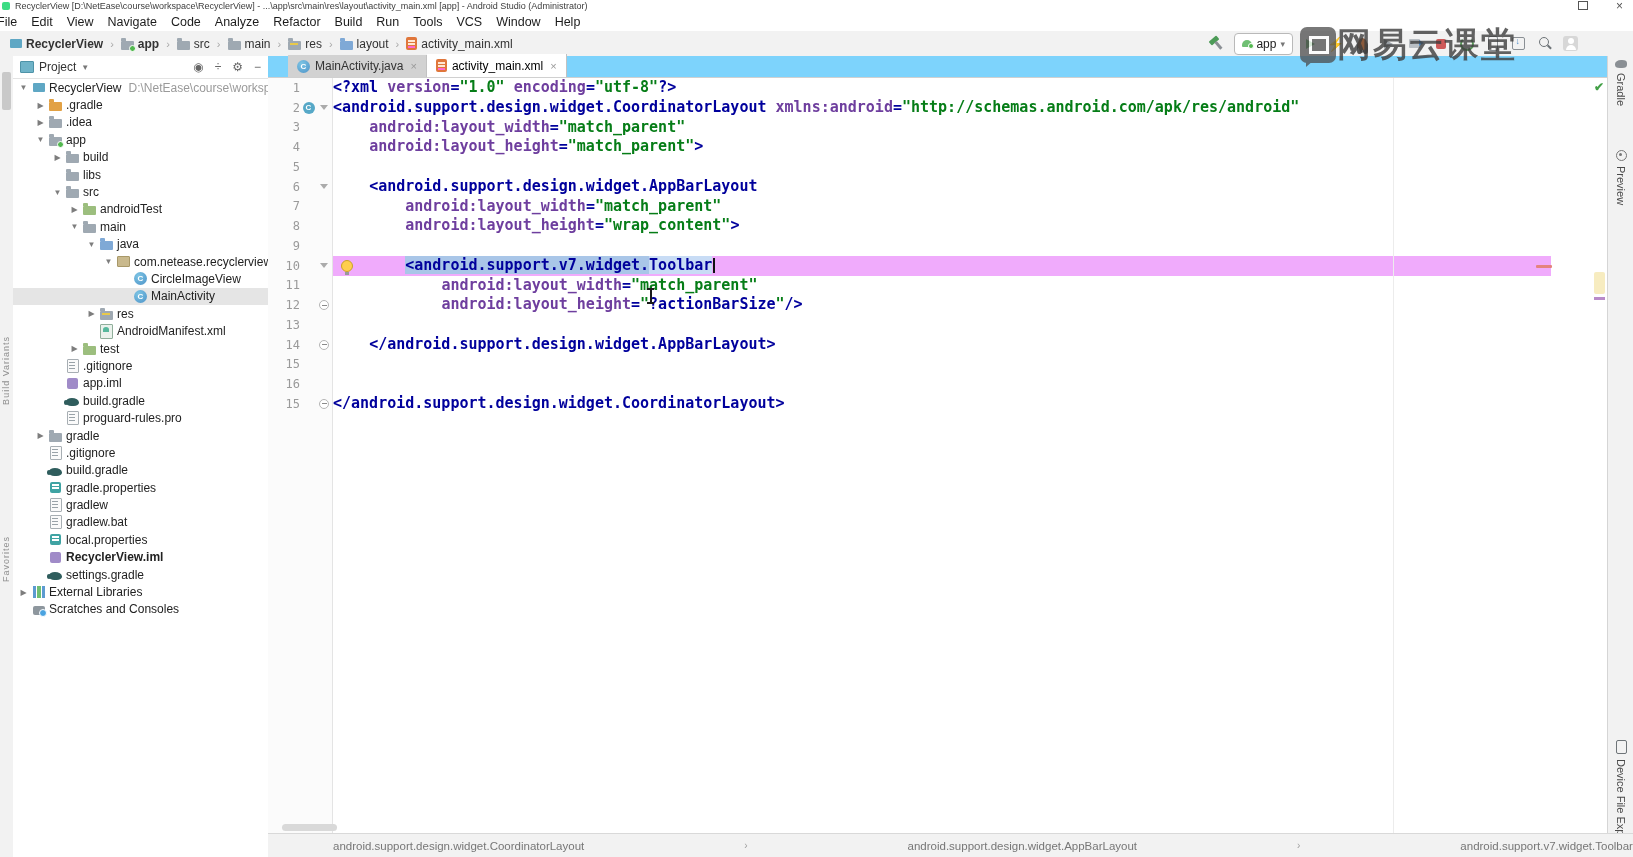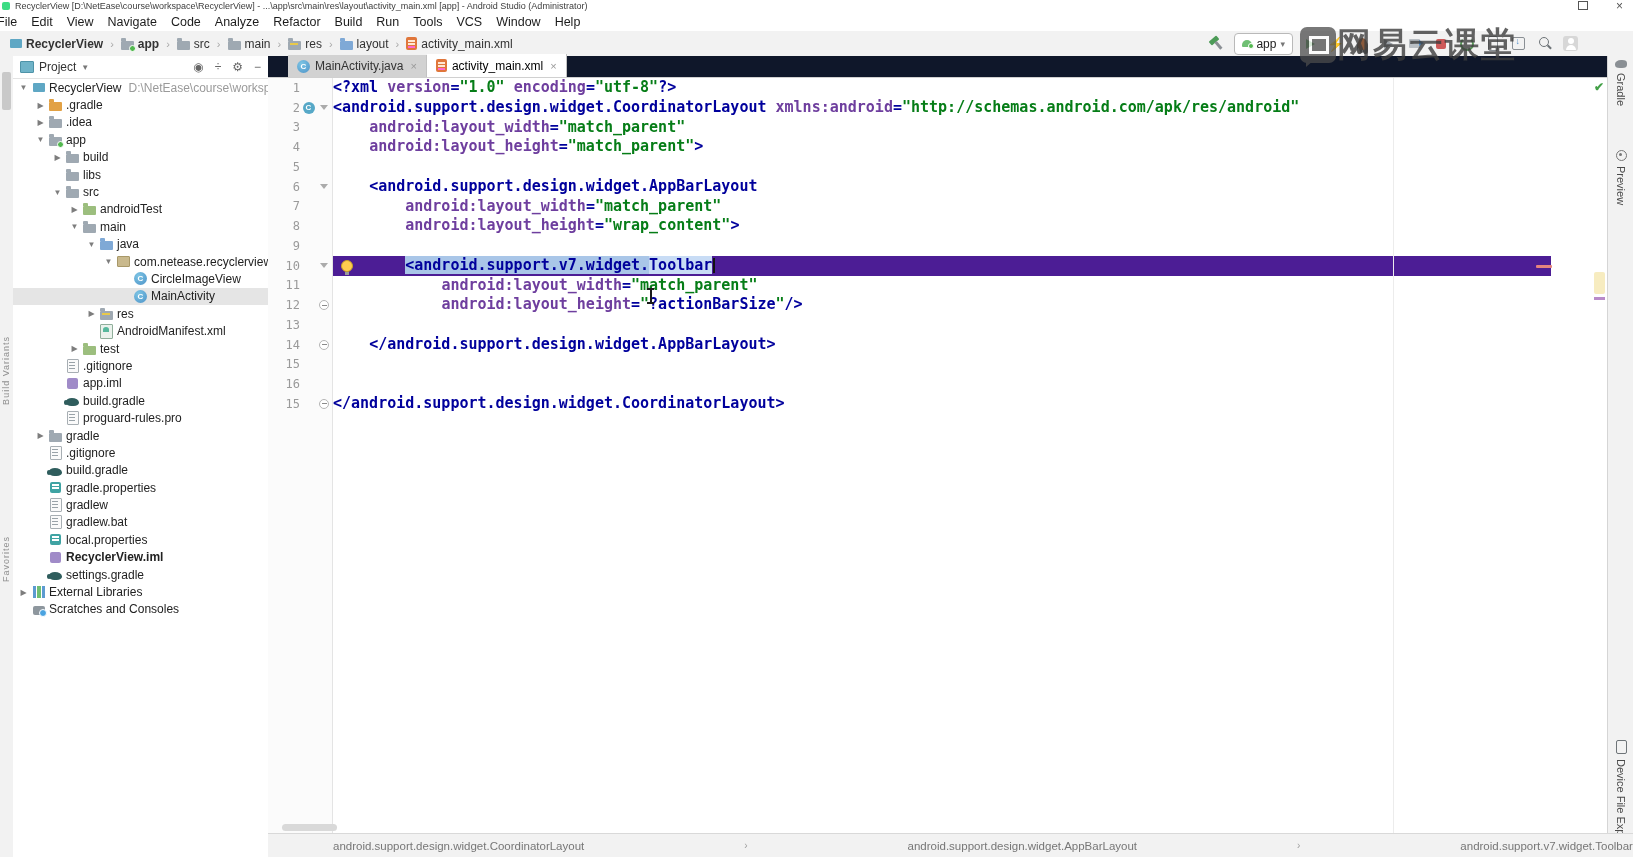--- a/index.html
+++ b/index.html
@@ -86,38 +86,38 @@
   .ic-search{width:8px;height:8px;border:1.6px solid #6E7478;border-radius:50%;position:relative;margin:-3px 2px 0 0;}
   .ic-search::after{content:'';position:absolute;width:5px;height:1.6px;background:#6E7478;transform:rotate(45deg);right:-4px;bottom:-2px;}
   .ic-avatar{width:15px;height:15px;background:#D7D7D7;border-radius:3px;position:relative;}
   .ic-avatar::before{content:'';position:absolute;left:4.5px;top:2px;width:6px;height:6px;border-radius:50%;background:#fff;}
   .ic-avatar::after{content:'';position:absolute;left:2.5px;bottom:1px;width:10px;height:5px;border-radius:5px 5px 0 0;background:#fff;}
   .run-combo{height:20px;background:#fff;border:1px solid #b9b9b9;border-radius:4px;display:flex;align-items:center;gap:4px;padding:0 7px;font-size:12px;color:#222;}
   .ic-android{width:10px;height:7px;background:#6FBF73;border-radius:5px 5px 1px 1px;position:relative;}
   .ic-android::after{content:'';position:absolute;right:-2px;bottom:-2px;width:4px;height:4px;border-radius:50%;background:#52B84F;border:1px solid #fff;}
   .combo-caret{color:#777;font-size:9px;}
   
-  .tabbar{position:absolute;left:268px;top:56px;width:1339px;height:22px;background:#0f172a;border-bottom:1px solid #d0d0d0;display:flex;align-items:flex-end;padding-left:20px;box-sizing:border-box;}
+  .tabbar{position:absolute;left:268px;top:56px;width:1339px;height:22px;background:#7dd3fc;border-bottom:1px solid #d0d0d0;display:flex;align-items:flex-end;padding-left:20px;box-sizing:border-box;}
   .tab{height:22px;display:inline-flex;align-items:center;gap:5px;padding:0 9px;font-size:12px;color:#333;background:#d2d2d2;border-right:1px solid #c2c2c2;box-sizing:border-box;}
   .tab.active{background:#fff;height:23px;color:#000;}
   .tab-close{color:#999;font-size:11px;margin-left:2px;}
   
   .editor{position:absolute;left:268px;top:78px;width:1339px;height:755px;background:#fff;overflow:hidden;}
   .gutter{position:absolute;left:0;top:0;width:64px;height:755px;background:#fbfbfb;border-right:1px solid #e4e4e4;}
   .grow{height:19.75px;display:flex;align-items:center;}
   .lnum{width:32px;text-align:right;color:#9a9a9a;font-family:"DejaVu Sans Mono",monospace;font-size:12px;}
   .bslot{width:17px;display:flex;justify-content:center;}
   .fslot{width:14px;display:flex;justify-content:center;}
   .cbadge{width:12px;height:12px;border-radius:50%;background:#56A8C7;color:#fff;font-size:8px;font-weight:bold;display:flex;align-items:center;justify-content:center;}
   .fold-down{width:0;height:0;border-left:4px solid transparent;border-right:4px solid transparent;border-top:5px solid #ababab;}
   .fold-minus{width:8px;height:8px;border:1px solid #b5b5b5;border-radius:50%;position:relative;background:#fff;}
   .fold-minus::after{content:'';position:absolute;left:1.5px;top:3.5px;width:5px;height:1px;background:#8a8a8a;}
   .code{position:absolute;left:65px;top:0;width:1274px;height:755px;font-family:"DejaVu Sans Mono",monospace;font-size:15px;font-weight:600;line-height:19.75px;color:#000;}
   .cline{height:19.75px;white-space:pre;position:relative;}
-  .cline.current{background:#4c1d95;width:1218px;}
+  .cline.current{background:#f0abfc;width:1218px;}
   .tk-tag{color:#00009C;}
   .tk-attr{color:#6E3E9E;}
   .tk-val{color:#067D17;}
   .tk-theme{color:#00009C;}
   .tk-plain{color:#000;}
   .bg-sel{background:#A9C6E8;}
   .bg-sel2{background:#C8DCF5;}
   .caret-bar{display:inline-block;width:2px;height:15px;background:#111;vertical-align:middle;margin-left:1px;}
   .bulb{position:absolute;left:8px;top:4px;width:10px;height:10px;background:#FFCE4F;border:1px solid #C9A227;border-radius:50%;}
   .bulb::after{content:'';position:absolute;left:2.5px;bottom:-4px;width:4px;height:3px;background:#9a9a9a;}

